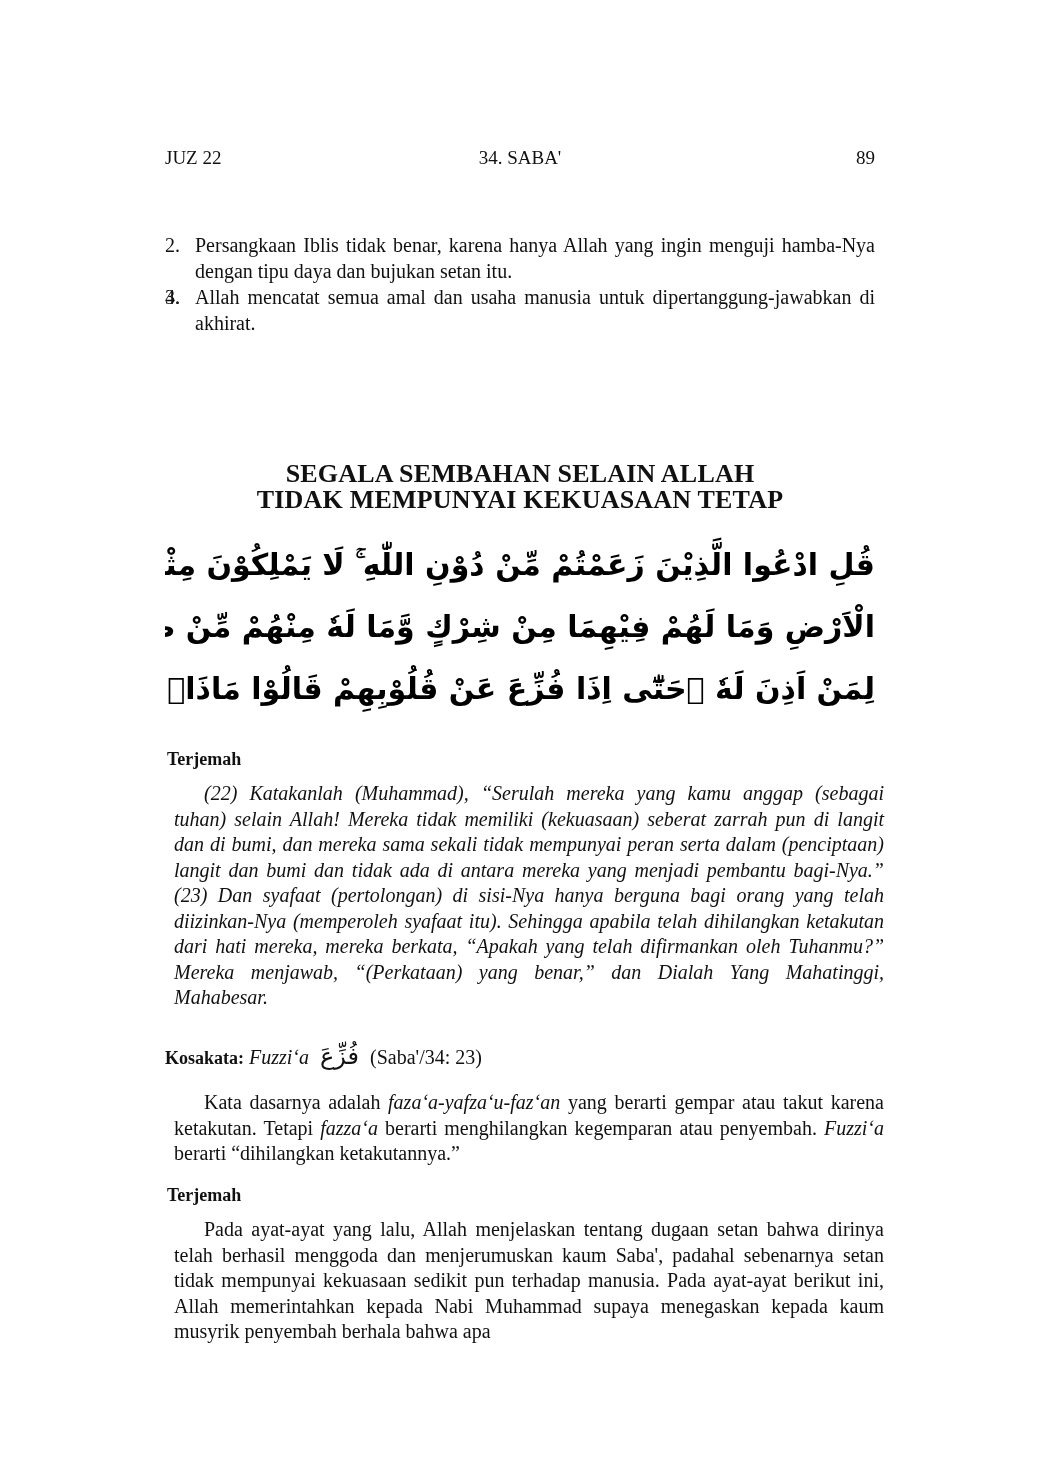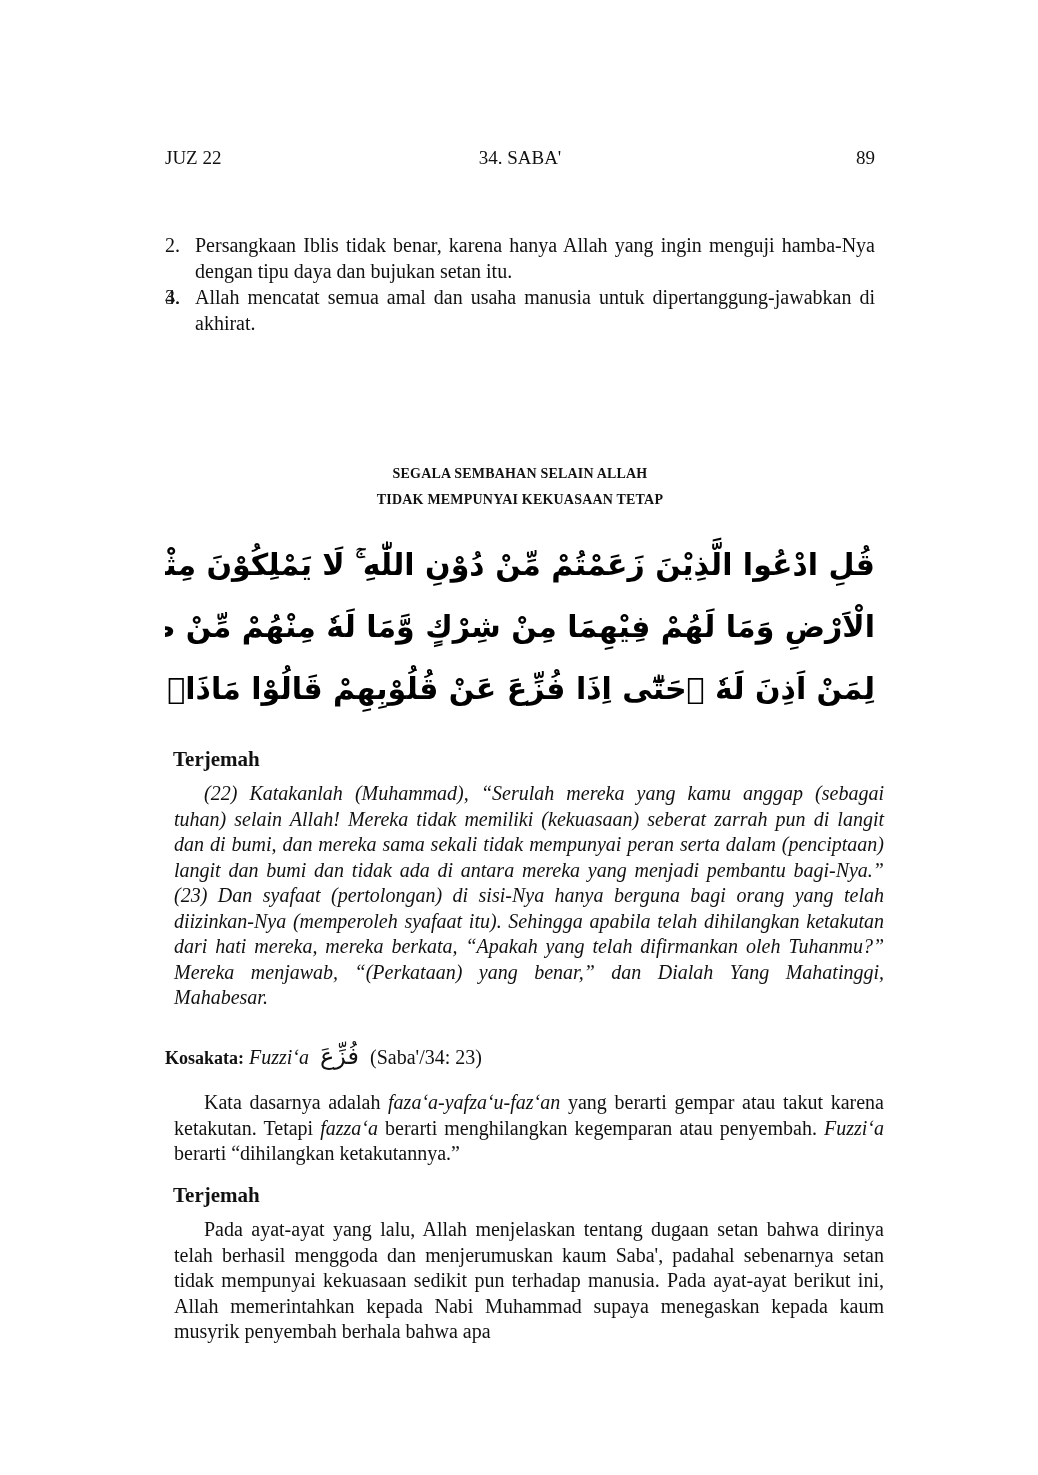--- a/index.html
+++ b/index.html
@@ -57,21 +57,21 @@
       top: 0;
     }
 
     .section-title {
       position: absolute;
       top: 461px;
       left: 0;
       width: 710px;
       text-align: center;
       font-weight: bold;
-      font-size: 14px;
+      font-size: 26px;
       line-height: 26px;
       letter-spacing: 0.2px;
     }
 
     .arabic {
       position: absolute;
       top: 534px;
       left: 0;
       width: 710px;
       direction: rtl;
@@ -87,23 +87,23 @@
       display: block;
       height: 62px;
       white-space: nowrap;
       overflow: hidden;
       text-align: justify;
       text-align-last: justify;
     }
 
     .heading {
       position: absolute;
-      left: 8px;
+      left: 2px;
       font-weight: bold;
-      font-size: 21px;
+      font-size: 18px;
       line-height: 26px;
     }
     .para {
       position: absolute;
       left: 0;
       width: 710px;
       font-size: 20px;
       line-height: 25.5px;
       text-align: justify;
       margin: 9px;

